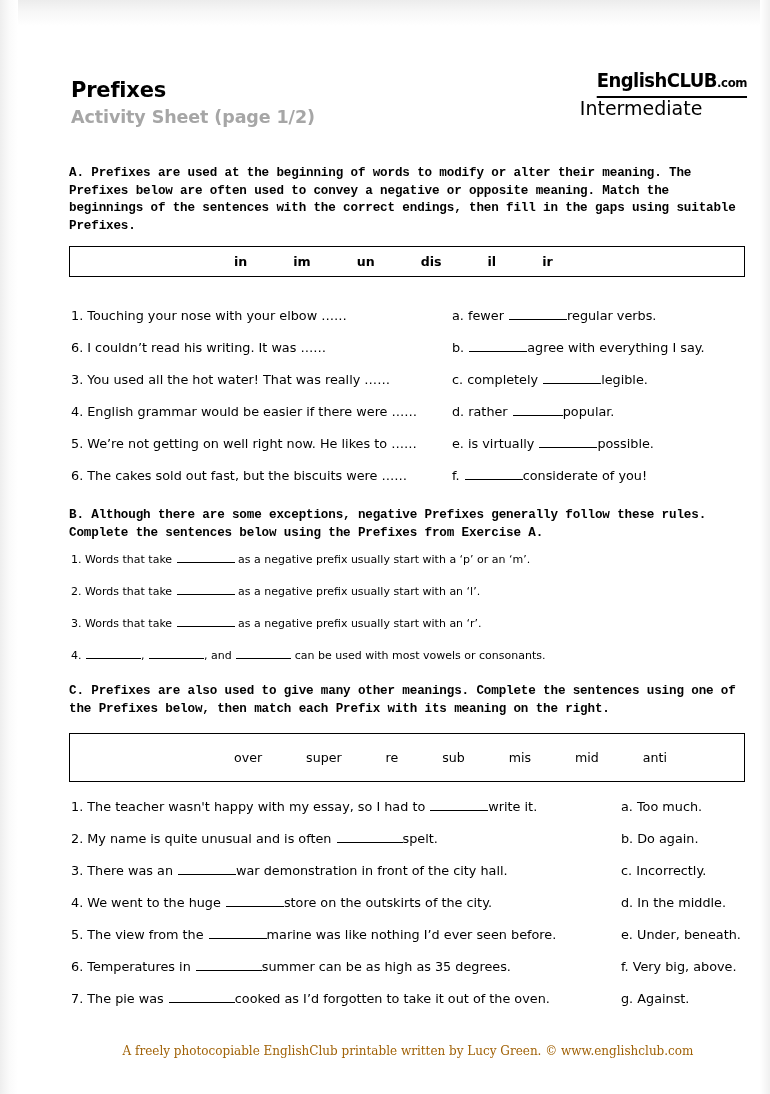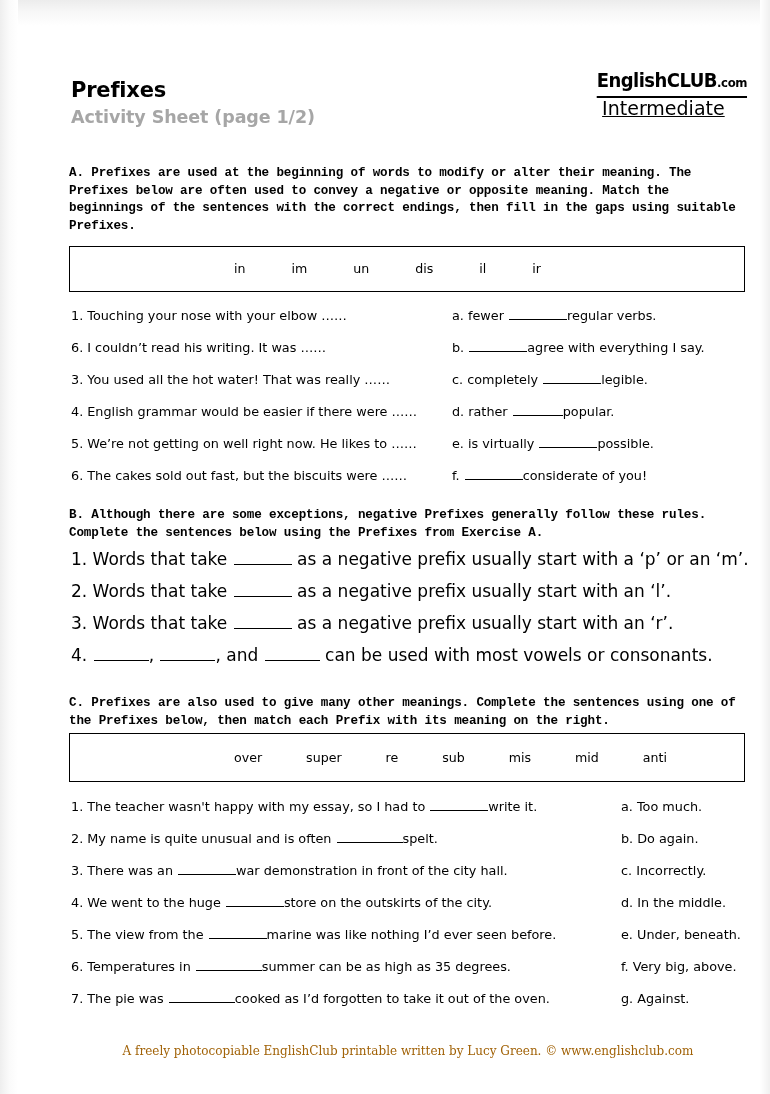--- a/index.html
+++ b/index.html
@@ -74,22 +74,21 @@
     font-size: 17.5px;
     line-height: 22px;
     letter-spacing: -0.1px;
     color: #a6a6a6;
     margin: 3px 0 0 0;
   }
   .brand-block {
     position: absolute;
     right: 0;
     top: 2px;
-    text-align: center;
-    text-decoration: underline;
+    text-align: left;
   }
   .brand-logo {
     display: inline-block;
     font-family: "DejaVu Sans", sans-serif;
     font-weight: bold;
     font-size: 20px;
     line-height: 24px;
     letter-spacing: -0.6px;
     color: #000000;
     border-bottom: 2.5px solid #000000;
@@ -183,21 +182,21 @@
   }
 
   .statements {
     position: absolute;
     left: 0;
     width: 680px;
   }
   .statements .srow {
     height: 32px;
     font-family: "DejaVu Sans", sans-serif;
-    font-size: 17px;
+    font-size: 11px;
     line-height: 17px;
     color: #000000;
     white-space: nowrap;
     padding-left: 2px;
   }
 
   .footer {
     position: absolute;
     left: 0;
     top: 1043px;
@@ -224,21 +223,21 @@
       <div class="title-sub">Activity Sheet (page 1/2)</div>
     </div>
     <div class="brand-block">
       <div class="brand-logo"><span>EnglishCLUB</span><span class="dotcom">.com</span></div>
       <div class="brand-level">Intermediate</div>
     </div>
   </div>
 
   <div class="instr" style="top:165px;">A. Prefixes are used at the beginning of words to modify or alter their meaning. The Prefixes below are often used to convey a negative or opposite meaning. Match the beginnings of the sentences with the correct endings, then fill in the gaps using suitable Prefixes.</div>
 
-  <div class="word-box box-a" style="top:246px; height:46px;">
+  <div class="word-box box-a" style="top:246px; height:31px;font-weight:bold;">
     <div class="word-box-inner" id="box-a-inner">
         <span class="chip">in</span>
         <span class="chip">im</span>
         <span class="chip">un</span>
         <span class="chip">dis</span>
         <span class="chip">il</span>
         <span class="chip">ir</span>
       </div>
   </div>
 
@@ -271,21 +270,21 @@
 
   <div class="instr" style="top:507px;">B. Although there are some exceptions, negative Prefixes generally follow these rules. Complete the sentences below using the Prefixes from Exercise A.</div>
 
   <div class="statements" style="top:551px;" id="ex-b">
       <div class="srow">1. Words that take <span class="blank" style="width: 58px;"></span> as a negative prefix usually start with a ‘p’ or an ‘m’.</div>
       <div class="srow">2. Words that take <span class="blank" style="width: 58px;"></span> as a negative prefix usually start with an ‘l’.</div>
       <div class="srow">3. Words that take <span class="blank" style="width: 58px;"></span> as a negative prefix usually start with an ‘r’.</div>
       <div class="srow">4. <span class="blank" style="width: 55px;"></span>, <span class="blank" style="width: 55px;"></span>, and <span class="blank" style="width: 55px;"></span> can be used with most vowels or consonants.</div>
     </div>
 
-  <div class="instr" style="top:683px;margin-top:12px;">C. Prefixes are also used to give many other meanings. Complete the sentences using one of the Prefixes below, then match each Prefix with its meaning on the right.</div>
+  <div class="instr" style="top:683px;">C. Prefixes are also used to give many other meanings. Complete the sentences using one of the Prefixes below, then match each Prefix with its meaning on the right.</div>
 
   <div class="word-box box-c" style="top:733px; height:49px;">
     <div class="word-box-inner" id="box-c-inner">
         <span class="chip">over</span>
         <span class="chip">super</span>
         <span class="chip">re</span>
         <span class="chip">sub</span>
         <span class="chip">mis</span>
         <span class="chip">mid</span>
         <span class="chip">anti</span>

